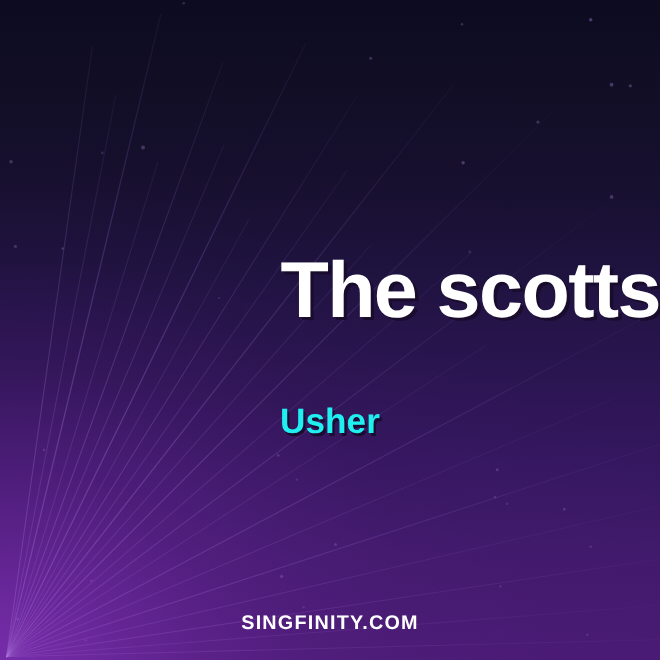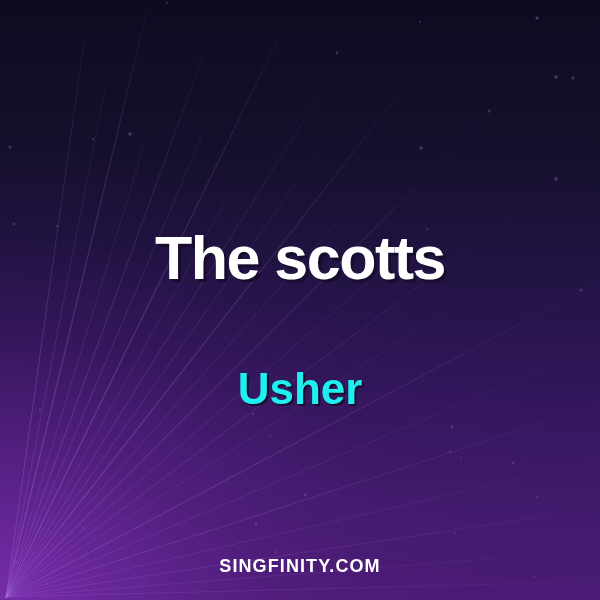--- a/index.html
+++ b/index.html
@@ -79,37 +79,37 @@
     top: 0;
     width: 600px;
     height: 600px;
   }
 
   .song-title {
     position: absolute;
     left: 0;
     right: 0;
     top: 228px;
-    text-align: center;
-    font-size: 61px;
+    text-align: right;
+    font-size: 72px;
     font-weight: bold;
     line-height: 1.0;
     color: #ffffff;
     letter-spacing: -1.5px;
     text-shadow: 3px 3px 0 rgba(24, 10, 40, 0.85);
     white-space: nowrap;
   }
 
   .artist-name {
     position: absolute;
     left: 0;
     right: 0;
     top: 367px;
     text-align: center;
-    font-size: 44px;
+    font-size: 32px;
     font-weight: bold;
     line-height: 1.0;
     color: #1ff0ef;
     letter-spacing: 0px;
     text-shadow: 2px 2px 0 rgba(18, 8, 34, 0.75);
     white-space: nowrap;
   }
 
   .site-footer {
     position: absolute;

